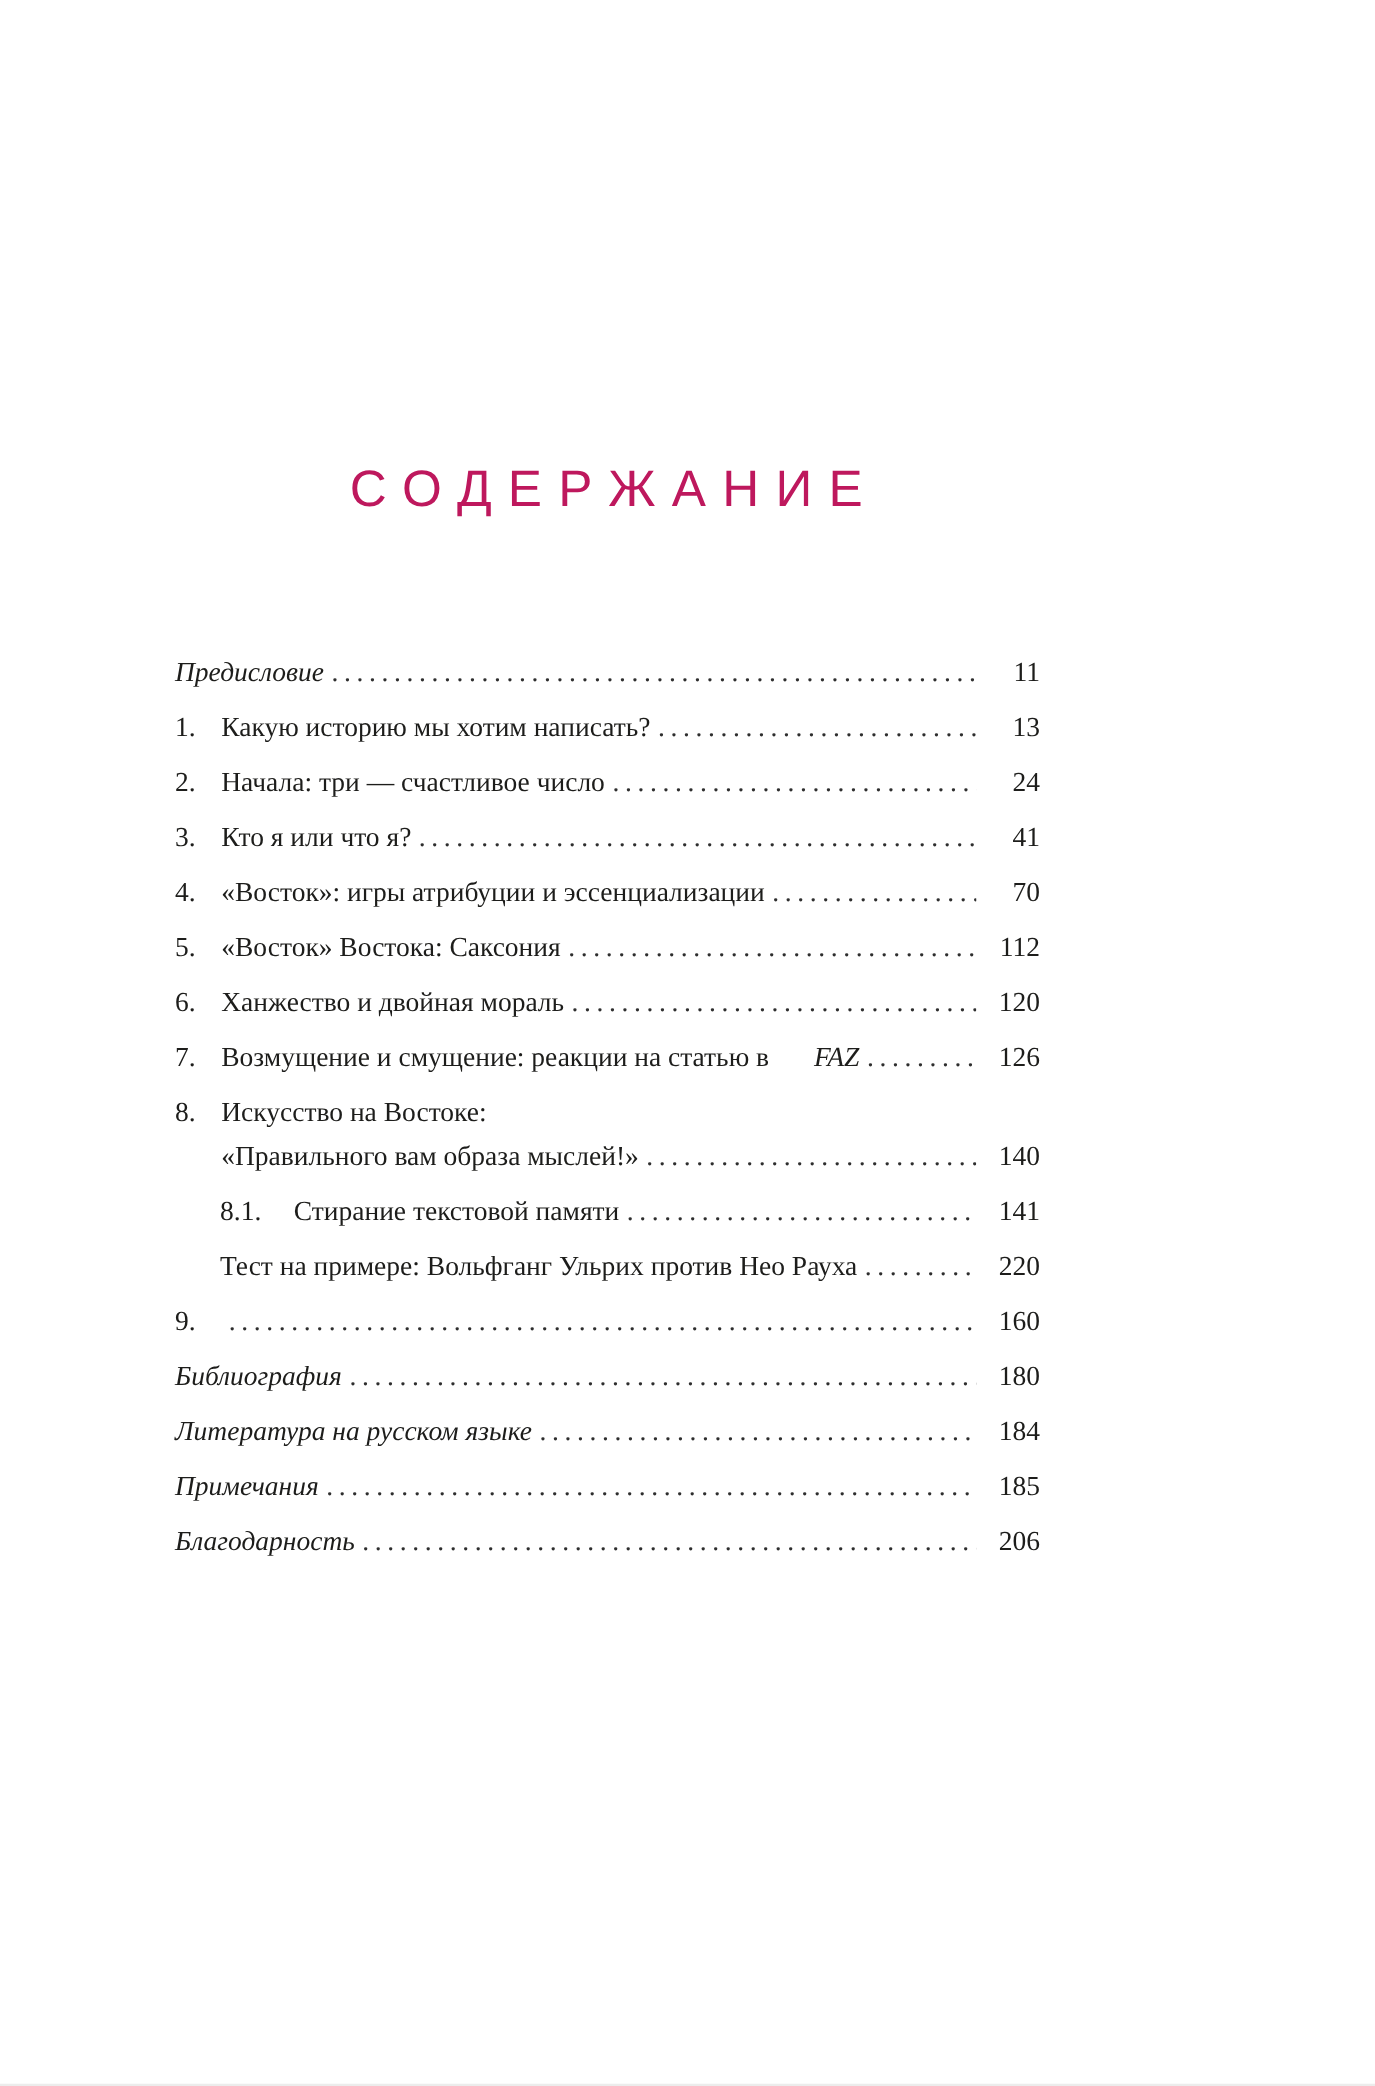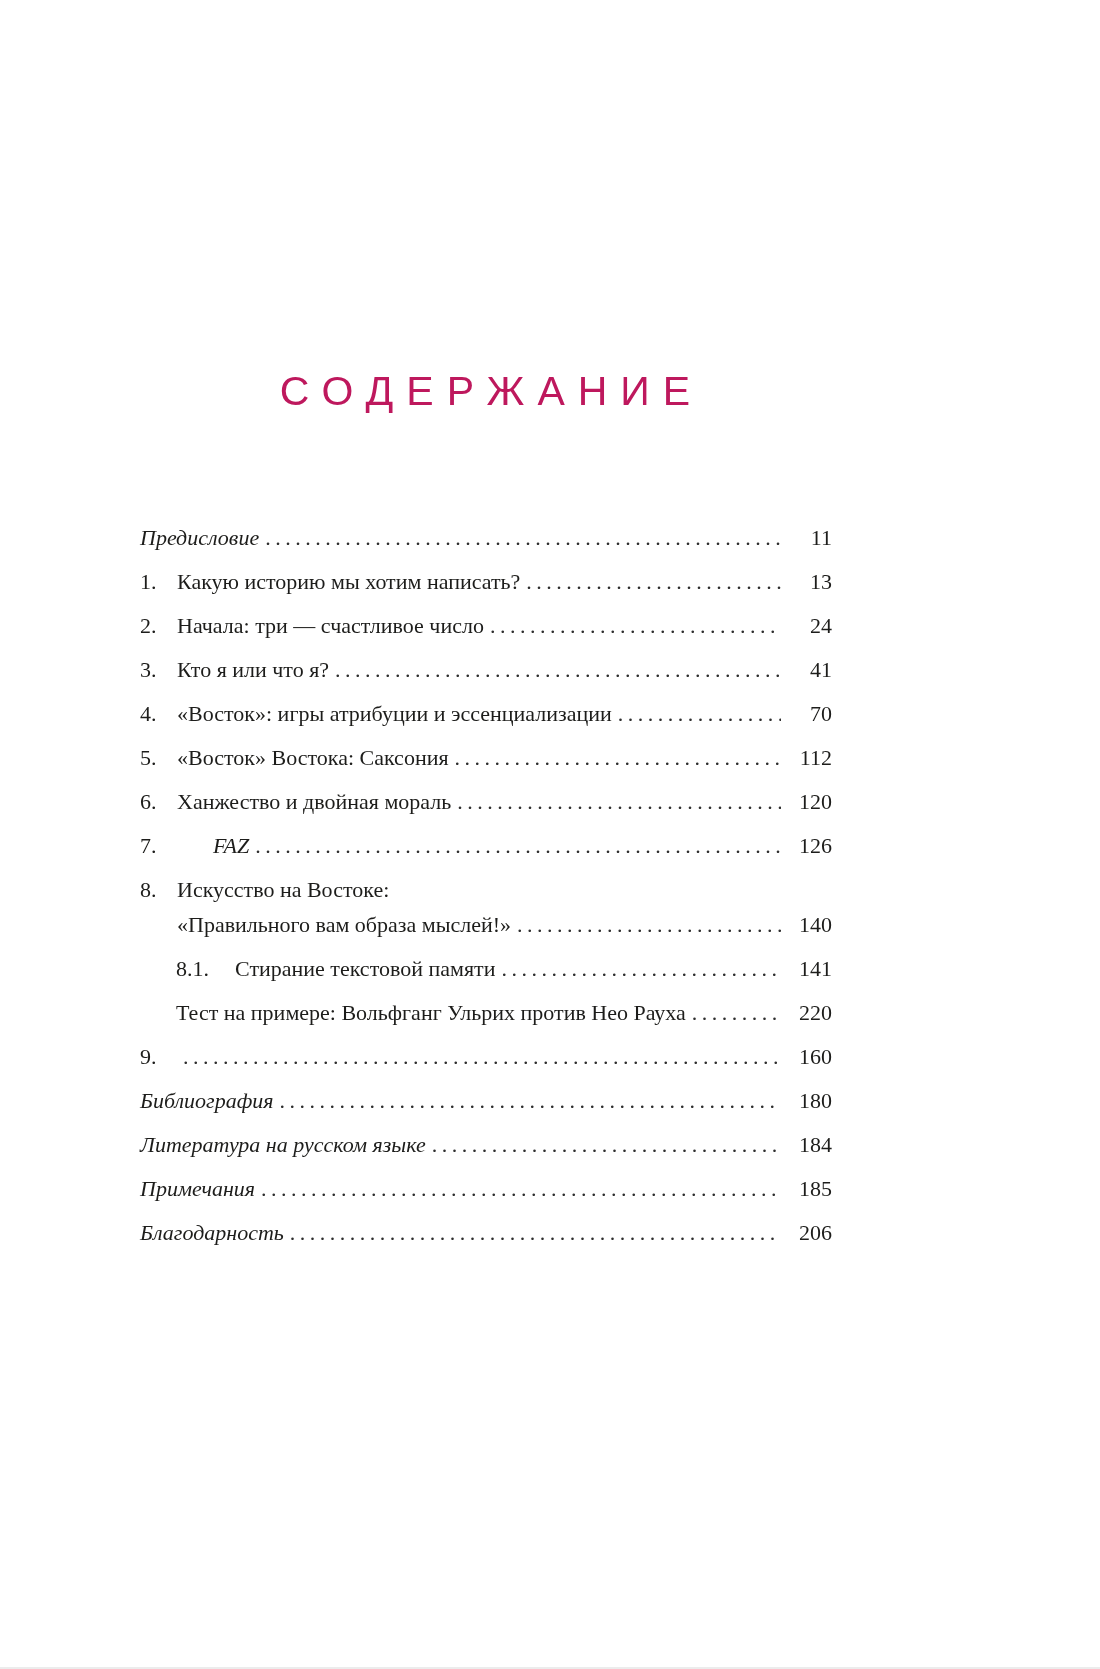--- a/index.html
+++ b/index.html
@@ -130,20 +130,21 @@
   </div>
       <div class="toc-row chapter">
     <span class="toc-num">6.</span>
     <span class="toc-label">Ханжество и двойная мораль</span>
 
     <span class="leader"></span>
     <span class="toc-page">120</span>
   </div>
       <div class="toc-row chapter">
     <span class="toc-num">7.</span>
+    <span class="toc-label">Возмущение и смущение: реакции на статью в </span>
     <span class="toc-label-italic">FAZ</span>
     <span class="leader"></span>
     <span class="toc-page">126</span>
   </div>
       <div class="toc-row chapter first-of-two">
     <span class="toc-num">8.</span>
     <span class="toc-label">Искусство на Востоке:</span>
 
   </div>
       <div class="toc-row chapter">

